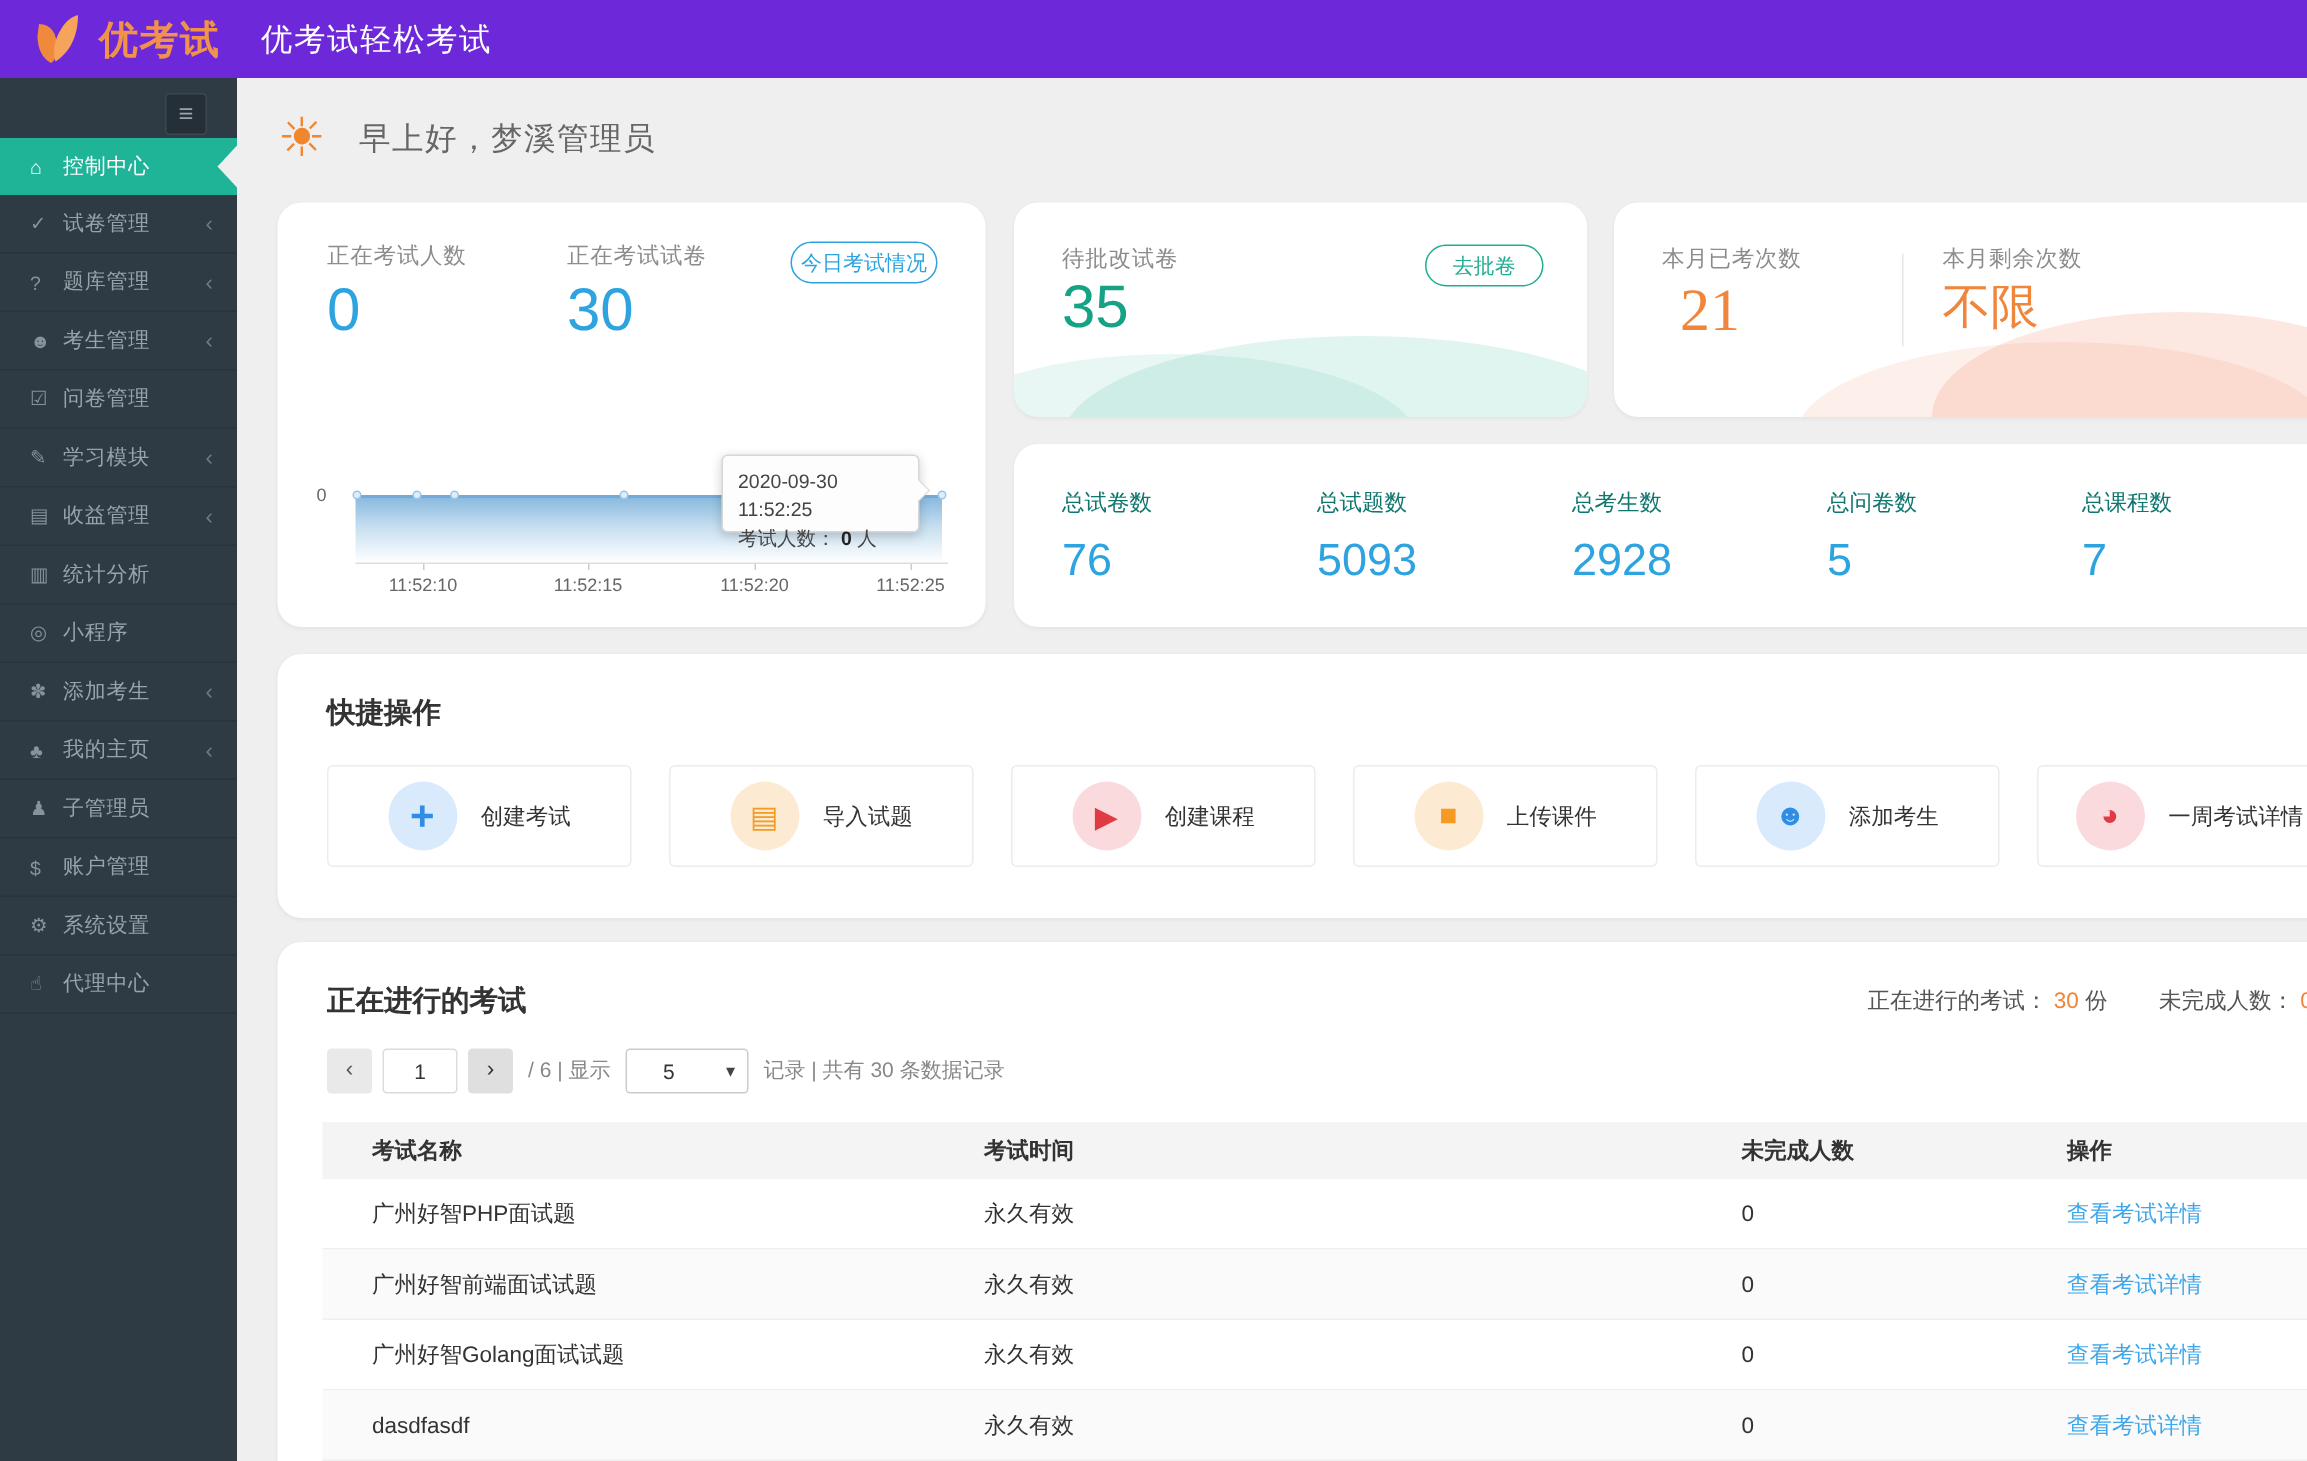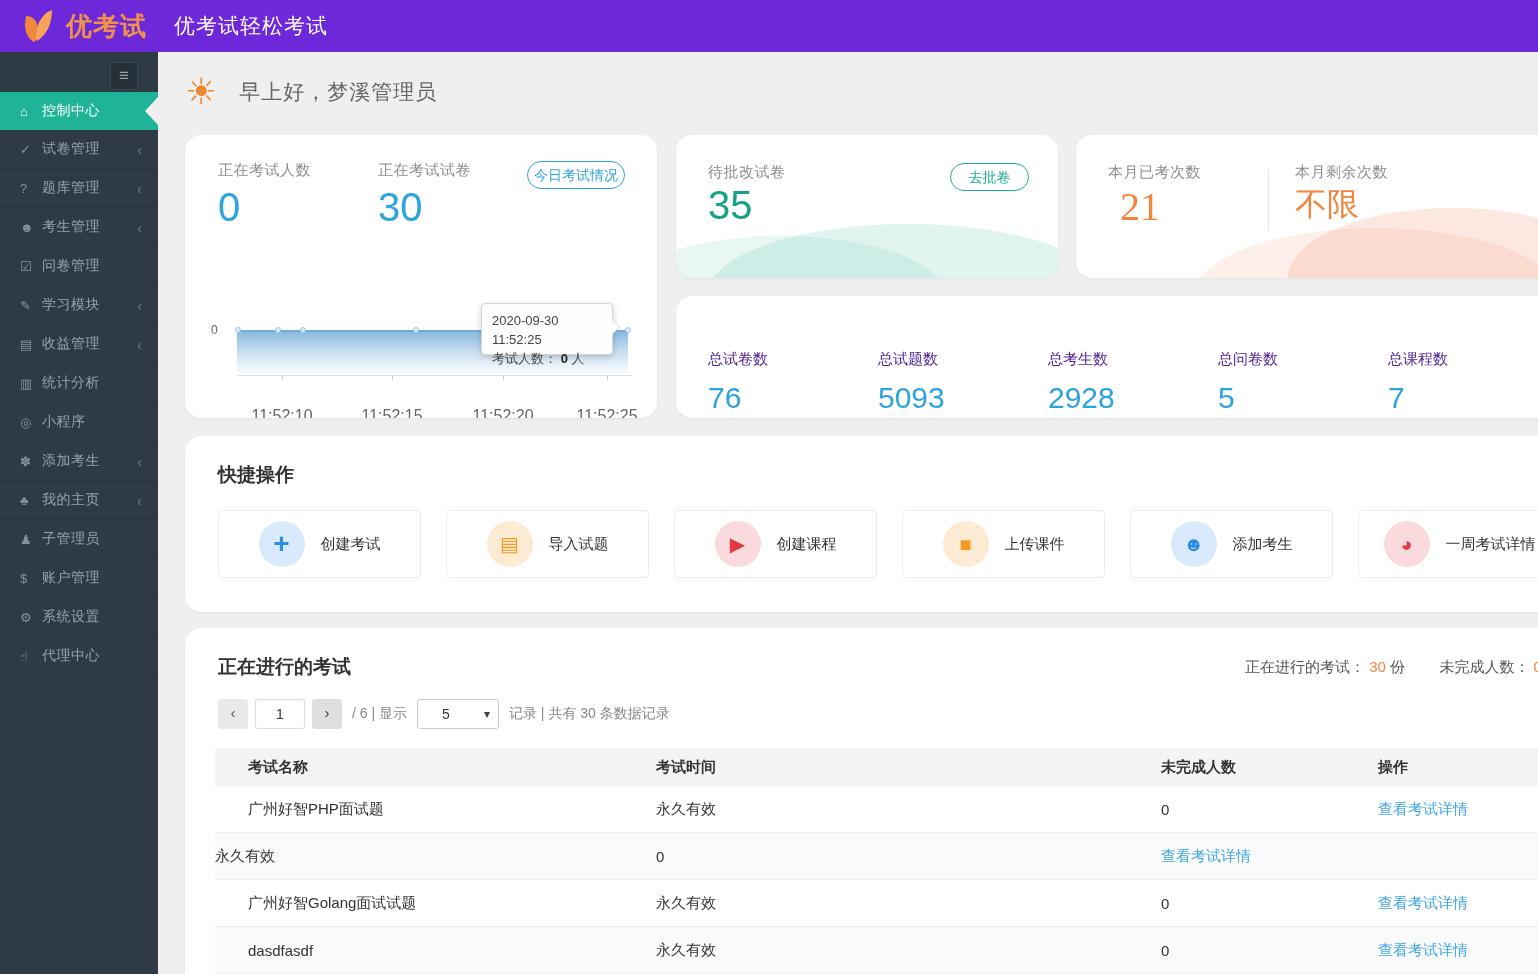--- a/index.html
+++ b/index.html
@@ -50,21 +50,21 @@
   .btn-grade{left:274px;top:28px;width:79px;height:28px;line-height:26px;border:1px solid #1fae92;color:#1fae92;}
 
   .chart-ylabel{position:absolute;left:26px;top:188px;font-size:12px;color:#666;}
   .chart-band{position:absolute;left:52px;top:195px;width:391px;height:45px;
     border-top:2px solid #74aad8;
     background:linear-gradient(180deg,#8abadf 0%,#c7dff0 45%,rgba(255,255,255,0) 100%);}
   .dot{position:absolute;top:-5px;width:6px;height:6px;border-radius:50%;
     background:#ddedf9;border:1px solid #9cc6e8;}
   .chart-axis{position:absolute;left:52px;top:240px;width:395px;border-top:1px solid #dddddd;height:24px;}
   .tick{position:absolute;top:0;width:1px;height:4px;background:#cccccc;}
-  .xlab{position:absolute;top:7px;transform:translateX(-50%);font-size:16px;color:#666;white-space:nowrap;margin-top:24px;}
+  .xlab{position:absolute;top:7px;transform:translateX(-50%);font-size:12px;color:#666;white-space:nowrap;}
   .tooltip{position:absolute;left:296px;top:168px;width:132px;height:52px;background:#fdfdfd;
     border:1px solid #d7d7d7;border-radius:4px;box-shadow:0 2px 7px rgba(0,0,0,0.18);
     padding:7px 10px;font-size:13px;color:#444;line-height:19px;z-index:5;}
   .tooltip .tt-arrow{position:absolute;right:-7px;top:16px;width:0;height:0;
     border-top:7px solid transparent;border-bottom:7px solid transparent;border-left:7px solid #fdfdfd;
     filter:drop-shadow(1px 0 0 #d7d7d7);}
   .tt-val{font-weight:bold;color:#222;}
 
   
   .card-grading{left:518px;top:83px;width:382px;height:143px;}
@@ -80,21 +80,21 @@
   .card-monthly{left:918px;top:83px;width:482px;height:143px;}
   .cm-label1{position:absolute;left:32px;top:28px;}
   .cm-val1{position:absolute;left:44px;top:48px;font-family:Liberation Serif, serif;}
   .cm-div{position:absolute;left:192px;top:34px;width:1px;height:62px;background:#e6e6e6;}
   .cm-label2{position:absolute;left:219px;top:28px;}
   .cm-val2{position:absolute;left:219px;top:48px;font-size:32px;}
 
   
   .card-totals{left:518px;top:244px;width:882px;height:122px;display:flex;padding:30px 0 0 32px;}
   .tot-item{width:176px;}
-  .tot-label{color:#4c1d95;font-size:15px;margin-top:24px;}
+  .tot-label{color:#0f766e;font-size:15px;}
   .tot-val{color:#2da3e0;font-size:30px;margin-top:12px;}
 
   
   .card-quick{left:27px;top:384px;width:1396px;height:176px;}
   .section-title{position:absolute;left:33px;top:26px;font-size:19px;font-weight:bold;color:#333;}
   .qa-row{position:absolute;left:33px;top:74px;display:flex;gap:25px;}
   .qa-tile{width:203px;height:68px;border:1px solid #ececec;border-radius:4px;background:#fff;
     display:flex;align-items:center;justify-content:center;gap:16px;cursor:pointer;flex:0 0 auto;}
   .qa-circle{width:46px;height:46px;border-radius:50%;display:flex;align-items:center;justify-content:center;
     font-size:20px;}
@@ -361,20 +361,21 @@
         <span>未完成人数</span>
         <span>操作</span>
       </div>
       <div class="tr trow">
         <span class="c1">广州好智PHP面试题</span>
         <span>永久有效</span>
         <span>0</span>
         <a class="tlink">查看考试详情</a>
       </div>
       <div class="tr trow alt">
+        <span class="c1">广州好智前端面试试题</span>
         <span>永久有效</span>
         <span>0</span>
         <a class="tlink">查看考试详情</a>
       </div>
       <div class="tr trow">
         <span class="c1">广州好智Golang面试试题</span>
         <span>永久有效</span>
         <span>0</span>
         <a class="tlink">查看考试详情</a>
       </div>

